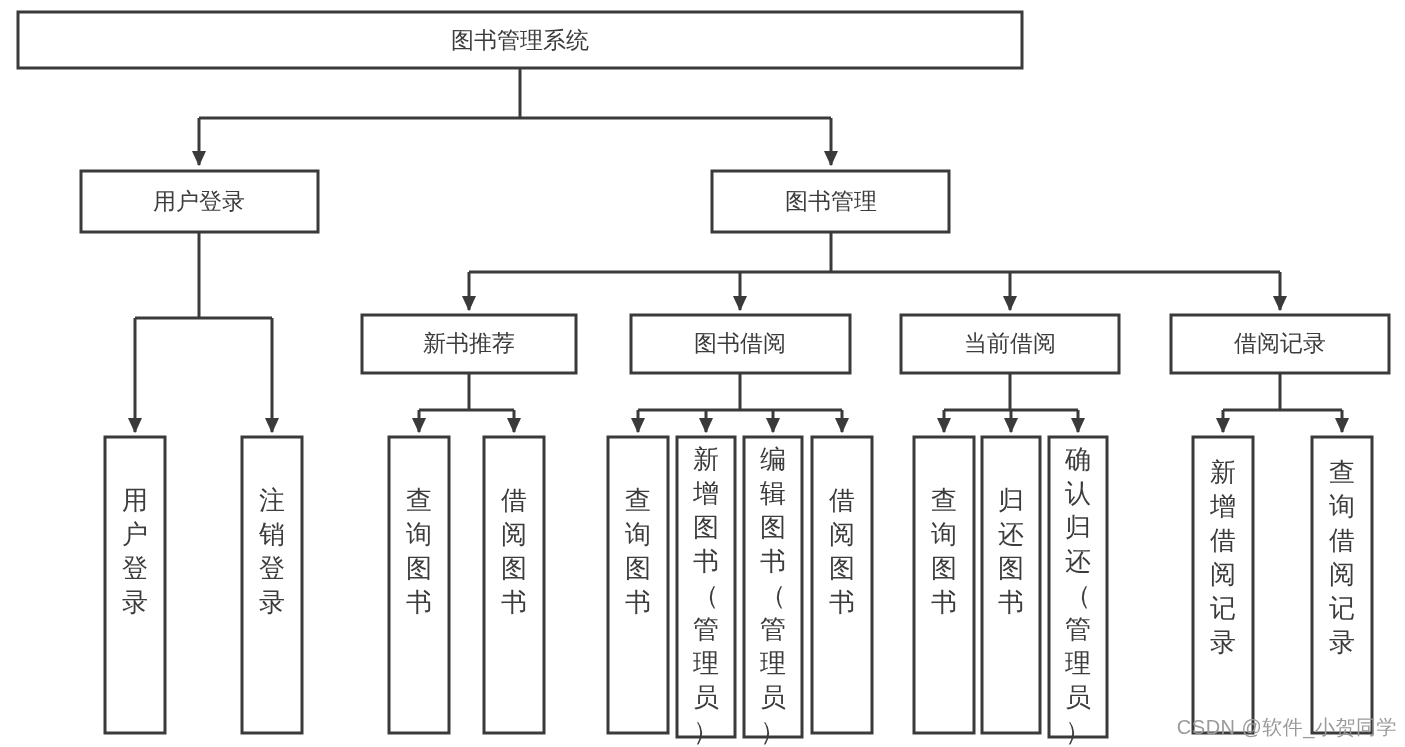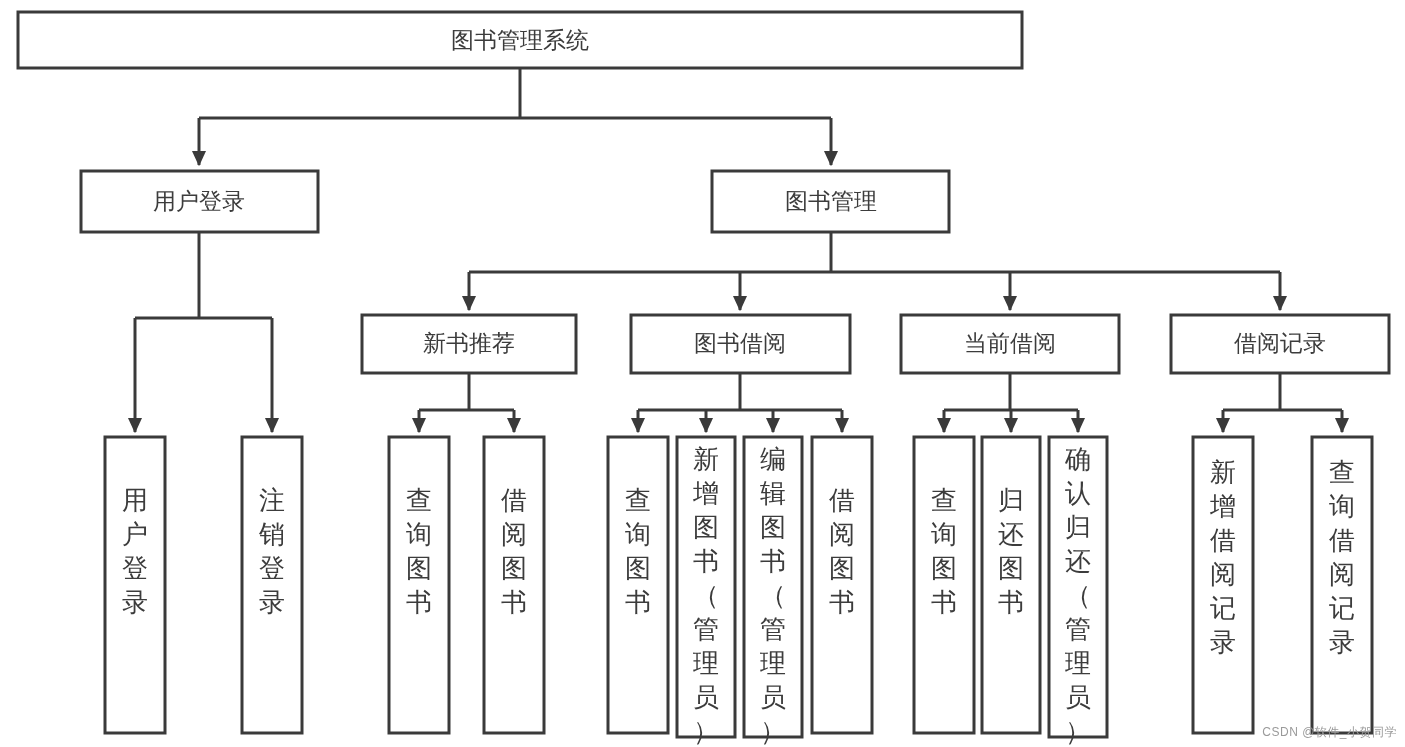--- a/index.html
+++ b/index.html
@@ -26,21 +26,21 @@
     fill:#3c3c3c;
     font-family:"Liberation Sans","DejaVu Sans",sans-serif;
     font-size:26px;
     text-anchor:middle;
   }
   .watermark{
     position:absolute;
     right:8px;
     bottom:6px;
     font-family:"Liberation Sans","DejaVu Sans",sans-serif;
-    font-size:12px;
+    font-size:20px;
     color:#9a9a9a;
     letter-spacing:.5px;
     white-space:nowrap;
     pointer-events:none;
   }
 </style>
 </head>
 <body>
 
 <div id="diagram-root">

